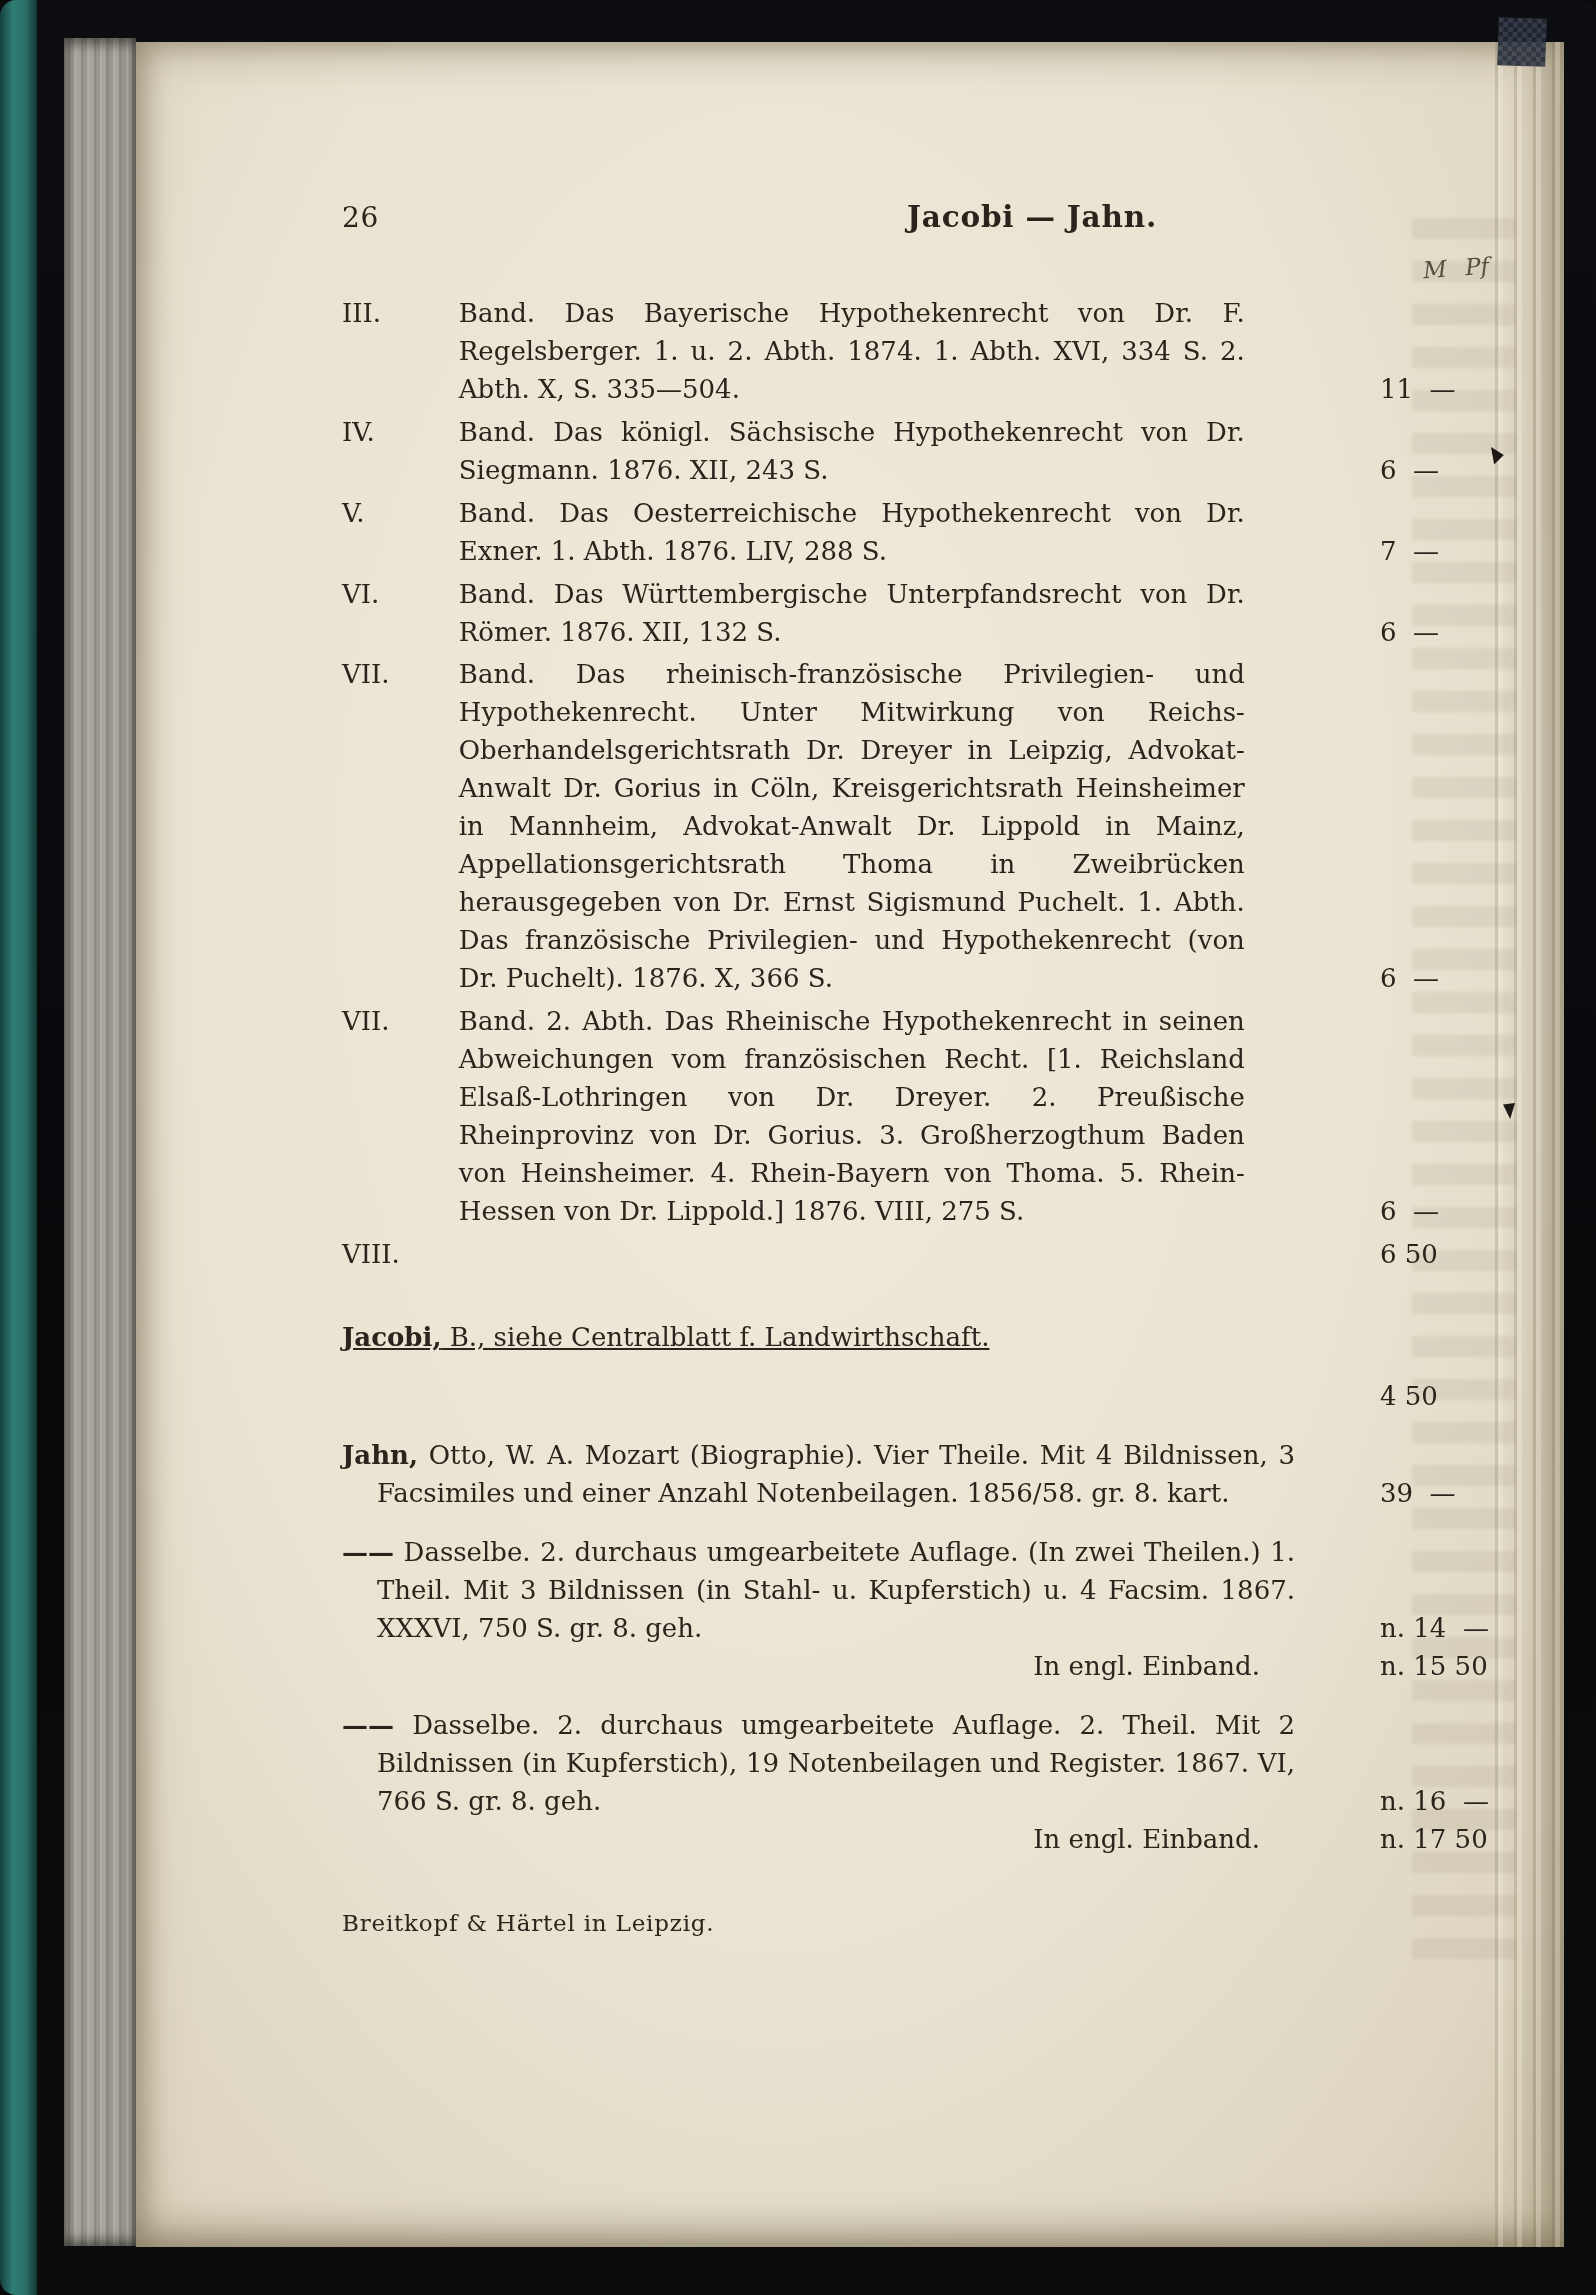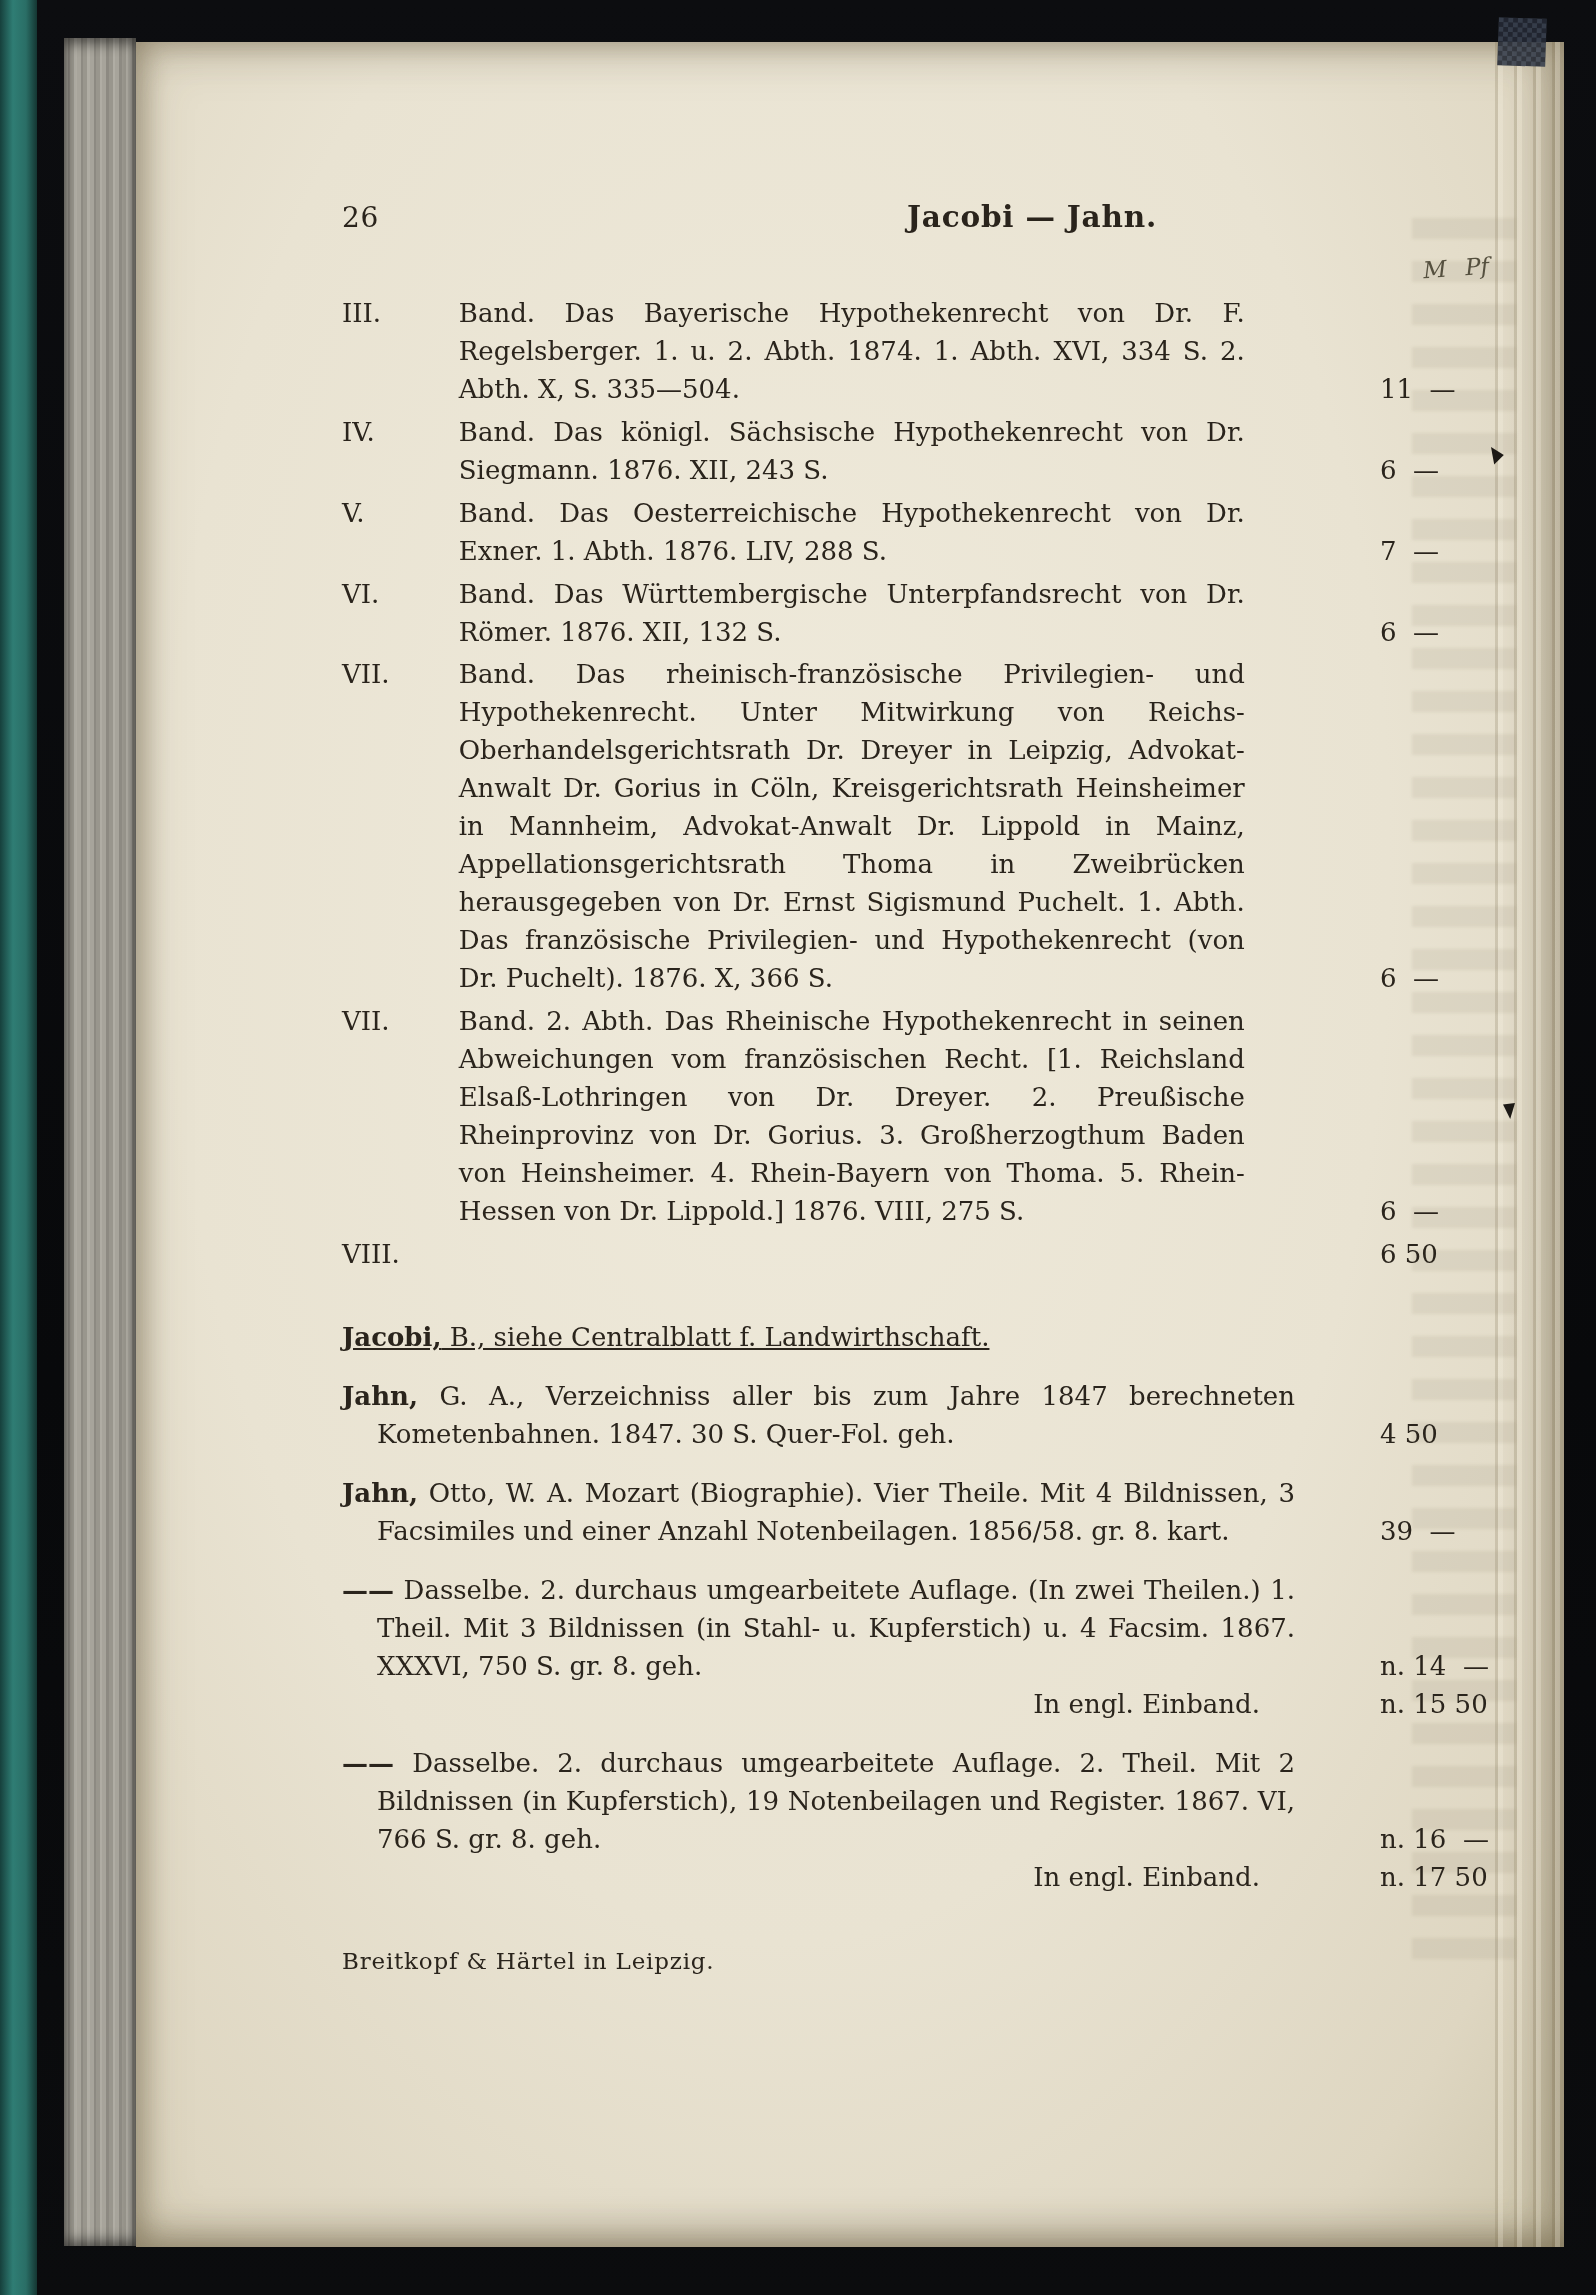--- a/index.html
+++ b/index.html
@@ -1,19 +1,19 @@
 <!DOCTYPE html>
 <html style="font-size:12.8px"><head>
 <meta charset="utf-8">
 <style>
   html,body{margin:0;padding:0;background:#0a0a0c;}
   .stage{
     position:relative;width:1597px;height:2295px;overflow:hidden;
     background:linear-gradient(180deg,#0c0d10 0%,#08090b 60%,#0b0c0e 100%);
-    font-family:"DejaVu Serif","Liberation Serif",serif;color:#2a241c;
+    font-family:"DejaVu Serif","Liberation Serif",serif;color:#2a241c;border-radius:16px;
   }
   
   .cover-strip{
     position:absolute;left:0;top:0;width:37px;height:100%;
     background:linear-gradient(90deg,#16403c 0%,#2f7d74 35%,#2a6e66 70%,#143632 100%);
   }
   
   .edges-left{
     position:absolute;left:64px;top:38px;width:72px;height:2208px;
     background:repeating-linear-gradient(90deg,#a7a49b 0 4px,#8d8a82 4px 6.4px,#99968d 6.4px 10.4px,#b0ada4 10.4px 12.8px);
@@ -126,21 +126,20 @@
           <div class="bprice">6 50</div>
         </div>
       </div>
 
       <div class="alpha-section">
         <div class="arow">
           <div class="atext"><span class="alead">Jacobi,</span><span> B., siehe Centralblatt f. Landwirthschaft.</span></div>
           <div class="bprice"></div>
         </div>
         <div class="arow">
-          <div class="atext"><span class="alead">Jahn,</span><span> G. A., Verzeichniss aller bis zum Jahre 1847 berechneten Kometenbahnen. 1847. 30 S. Quer-Fol. geh.</span></div>
           <div class="bprice">4 50</div>
         </div>
         <div class="arow">
           <div class="atext"><span class="alead">Jahn,</span><span> Otto, W. A. Mozart (Biographie). Vier Theile. Mit 4 Bildnissen, 3 Facsimiles und einer Anzahl Notenbeilagen. 1856/58. gr. 8. kart.</span></div>
           <div class="bprice">39  —</div>
         </div>
         <div class="arow">
           <div class="atext"><span class="alead">——</span><span> Dasselbe. 2. durchaus umgearbeitete Auflage. (In zwei Theilen.) 1. Theil. Mit 3 Bildnissen (in Stahl- u. Kupferstich) u. 4 Facsim. 1867. XXXVI, 750 S. gr. 8. geh.</span></div>
           <div class="bprice">n. 14  —</div>
         </div>

